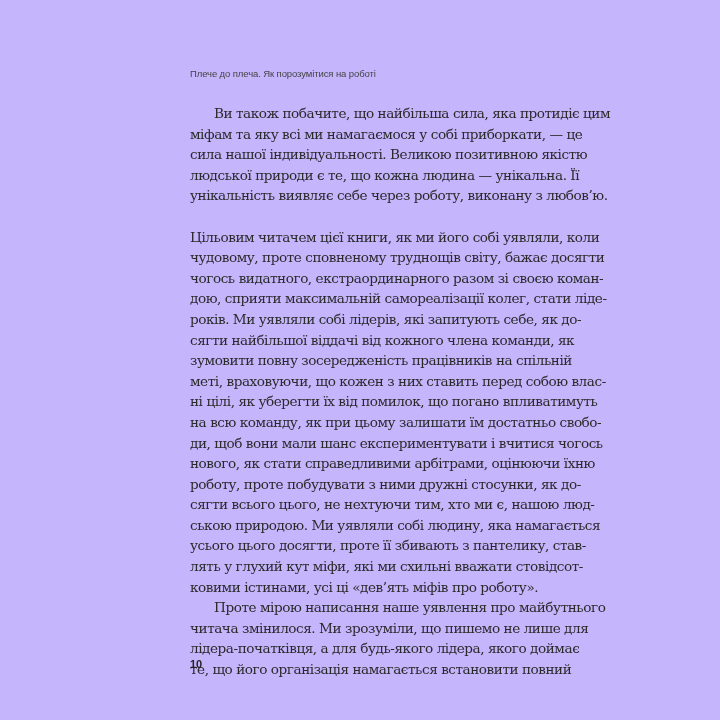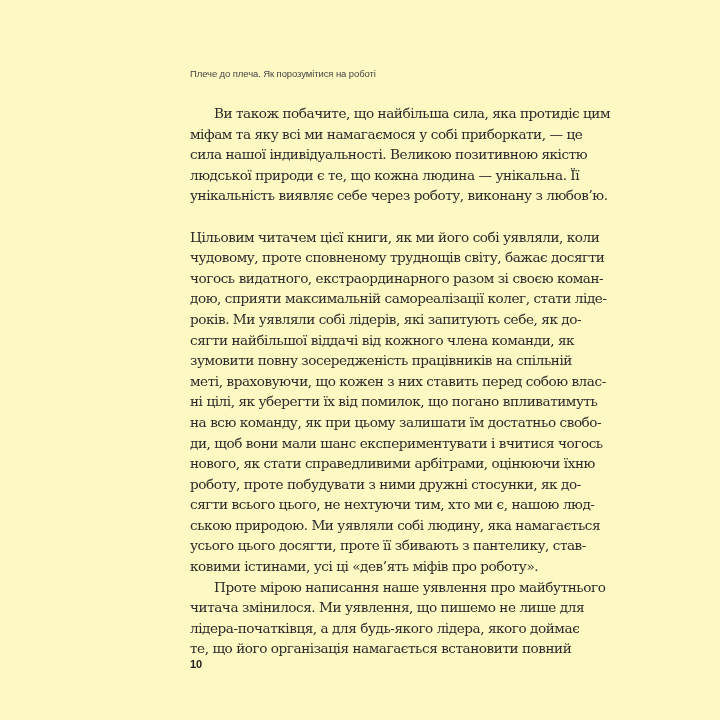--- a/index.html
+++ b/index.html
@@ -1,18 +1,18 @@
 <!DOCTYPE html>
 <html><head>
   <meta charset="utf-8">
   <style>
     html, body { margin: 0; padding: 0; background: #ffffff; }
     body { width: 720px; height: 720px; position: relative; overflow: hidden; }
     .page {
-      position: absolute; left: 0; top: 0; width: 720px; height: 720px; background: #fef9c3;
+      position: absolute; left: 0; top: 0; width: 720px; height: 720px; background: #c4b5fd;
     }
     .running-head {
       position: absolute; left: 190px; top: 68px;
       font-family: "Liberation Sans", sans-serif;
       font-size: 9.5px; color: #444; letter-spacing: -0.1px;
     }
     .body-text {
       position: absolute; left: 190px; top: 103px; width: 371px;
       font-family: "DejaVu Serif", serif;
       font-size: 13.6px; line-height: 20.6px; color: #2a2a2a;
@@ -52,24 +52,25 @@
       <span class="line">зумовити повну зосередженість працівників на спільній</span>
       <span class="line">меті, враховуючи, що кожен з них ставить перед собою влас-</span>
       <span class="line">ні цілі, як уберегти їх від помилок, що погано впливатимуть</span>
       <span class="line">на всю команду, як при цьому залишати їм достатньо свобо-</span>
       <span class="line">ди, щоб вони мали шанс експериментувати і вчитися чогось</span>
       <span class="line">нового, як стати справедливими арбітрами, оцінюючи їхню</span>
       <span class="line">роботу, проте побудувати з ними дружні стосунки, як до-</span>
       <span class="line">сягти всього цього, не нехтуючи тим, хто ми є, нашою люд-</span>
       <span class="line">ською природою. Ми уявляли собі людину, яка намагається</span>
       <span class="line">усього цього досягти, проте її збивають з пантелику, став-</span>
+      <span class="line">лять у глухий кут міфи, які ми схильні вважати стовідсот-</span>
       <span class="line last">ковими істинами, усі ці «дев’ять міфів про роботу».</span>
     </div>
     <div>
       <span class="line" style="padding-left:24px;box-sizing:border-box">Проте мірою написання наше уявлення про майбутнього</span>
-      <span class="line">читача змінилося. Ми уявлення, що пишемо не лише для</span>
+      <span class="line">читача змінилося. Ми зрозуміли, що пишемо не лише для</span>
       <span class="line">лідера-початківця, а для будь-якого лідера, якого доймає</span>
       <span class="line">те, що його організація намагається встановити повний</span>
     </div>
   </div>
 
   <div class="page-number">10</div>
 </div>
 
 </body></html>

